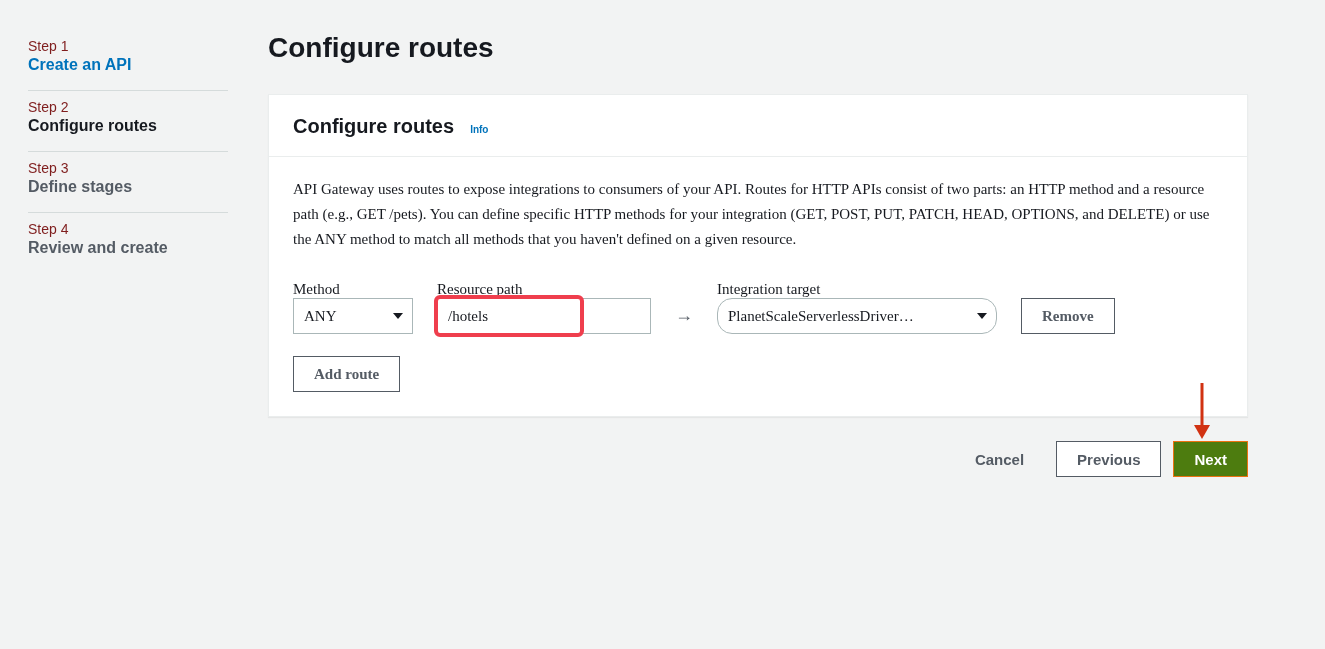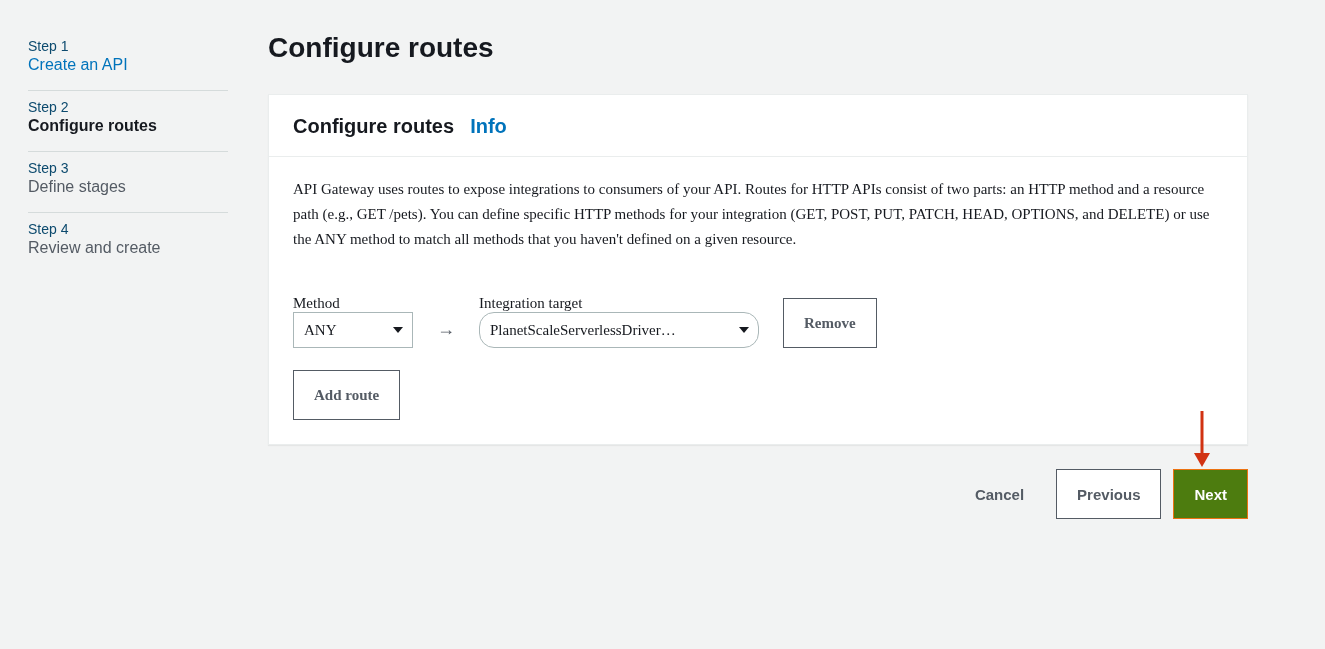--- a/index.html
+++ b/index.html
@@ -28,27 +28,27 @@
     }
     .step {
       padding: 8px 0 16px 0;
       border-bottom: 1px solid #d5dbdb;
     }
     .step:last-child {
       border-bottom: none;
     }
     .step-label {
       font-size: 14px;
-      color: #0c4a6e;
+      color: #7f1d1d;
       margin-bottom: 2px;
     }
     .step-title {
       font-size: 16px;
       color: #545b64;
-      font-weight: 400;
+      font-weight: 700;
     }
     .step-title.link {
       color: #0073bb;
       cursor: pointer;
     }
     .step-title.active {
       color: #16191f;
       font-weight: 700;
     }
     
@@ -74,21 +74,21 @@
       display: flex;
       align-items: baseline;
       gap: 16px;
     }
     .panel-heading {
       font-size: 20px;
       font-weight: 700;
       color: #16191f;
     }
     .info-link {
-      font-size: 20px;
+      font-size: 10px;
       color: #0073bb;
       font-weight: 700;
       cursor: pointer;
     }
     .panel-body {
       padding: 20px 24px 24px 24px;
       font-family: Liberation Serif, serif;
     }
     .description {
       font-size: 15px;
@@ -171,21 +171,21 @@
       width: 100%;
       font-family: inherit;
       color: #16191f;
     }
     .arrow {
       font-size: 18px;
       color: #545b64;
       padding-bottom: 8px;
     }
     .btn {
-      height: 50px;
+      height: 36px;
       padding: 0 20px;
       border: 1px solid #545b64;
       background: #fff;
       font-size: 15px;
       font-weight: 700;
       color: #545b64;
       cursor: pointer;
       font-family: inherit;
     }
     .btn.remove { color: #545b64; }
@@ -253,20 +253,27 @@
         <div class="route-row">
 
           <div class="field">
             <label class="field-label">Method</label>
             <div class="select-wrap">
               <button type="button" class="select method-select">ANY</button>
               <span class="caret"></span>
             </div>
           </div>
 
+          <div class="field">
+            <label class="field-label">Resource path</label>
+            <div class="path-wrap">
+              <div class="path-highlight"></div>
+              <input class="path-input-inner" type="text" value="/hotels" style="">
+            </div>
+          </div>
 
           <div class="arrow">→</div>
 
           <div class="field">
             <label class="field-label">Integration target</label>
             <div class="select-wrap">
               <button type="button" class="select target-select">PlanetScaleServerlessDriver…</button>
               <span class="caret"></span>
             </div>
           </div>

